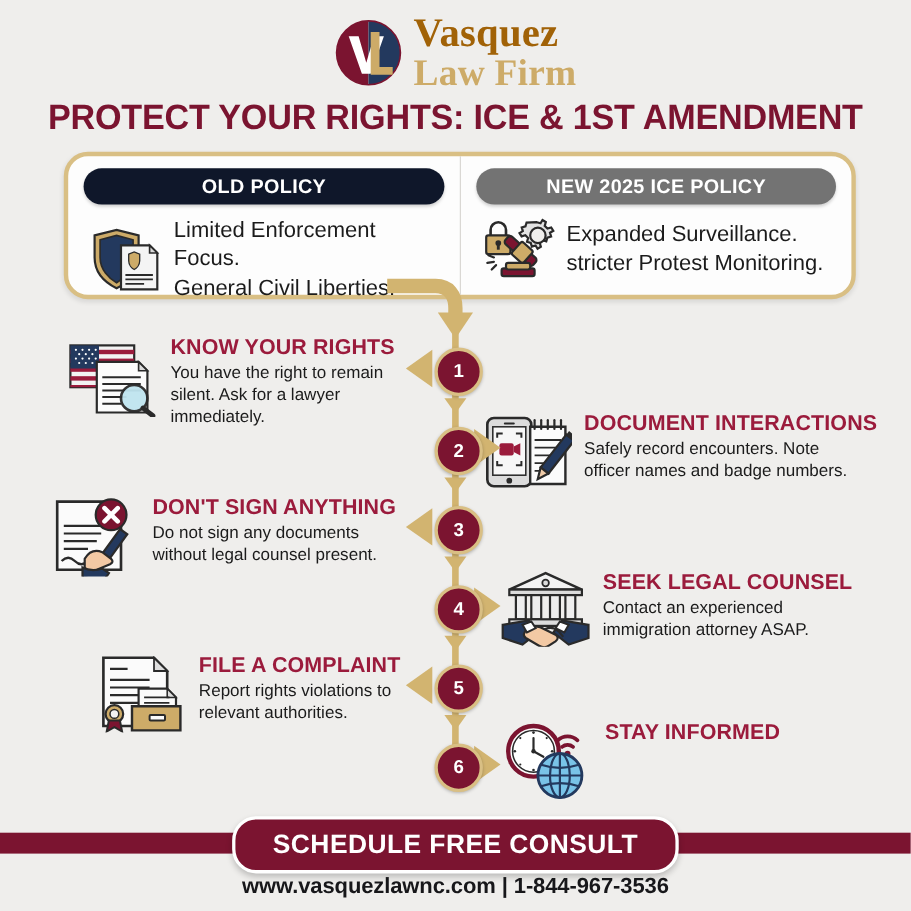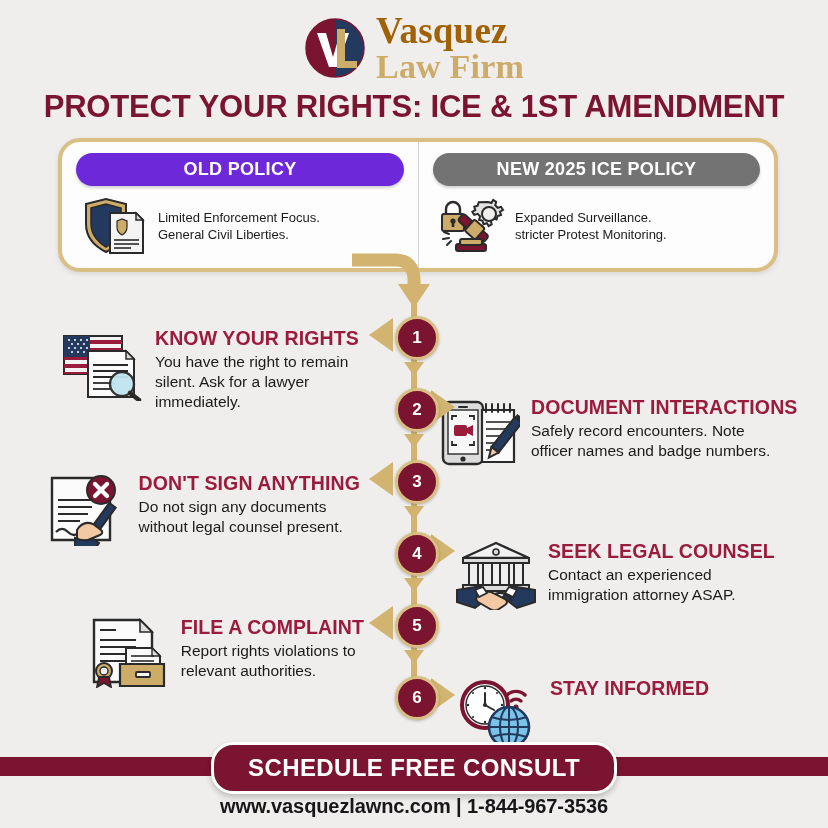--- a/index.html
+++ b/index.html
@@ -45,26 +45,26 @@
     box-shadow:0 2px 5px rgba(0,0,0,.10);
     display:flex;
   }
   .compare-col{flex:1 1 50%;position:relative;padding:11px 14px 0 14px;box-sizing:border-box;}
   .compare-col + .compare-col{border-left:1px solid #d6d4d0;}
   .pill{
     height:33px;border-radius:17px;display:flex;align-items:center;justify-content:center;
     color:#fff;font-size:18px;font-weight:700;letter-spacing:.3px;
     box-shadow:0 2px 3px rgba(0,0,0,.18);
   }
-  .pill.old{background:#6d28d9;}
+  .pill.old{background:#0f172a;}
   .pill.new{background:#737373;}
   .compare-body{display:flex;align-items:center;gap:10px;margin-top:10px;}
   .compare-body .ico{flex:none;width:72px;height:60px;}
   .compare-lines{
-    font-size:13px;line-height:1.32;color:#1b1b1b;font-weight:400;
+    font-size:20px;line-height:1.32;color:#1b1b1b;font-weight:400;
   }
 
   
   .curve-arrow{position:absolute;left:350px;top:252px;width:120px;height:60px;}
 
   
   .spine{
     position:absolute;left:411px;top:300px;width:6px;height:410px;background:#d2b470;
   }
   .badge{
@@ -80,21 +80,21 @@
     border-top:17px solid transparent;border-bottom:17px solid transparent;
   }
   .diamond.left{border-right:24px solid #d2b470;}
   .diamond.right{border-left:24px solid #d2b470;}
   .downarrow{
     position:absolute;width:0;height:0;z-index:3;
     border-left:10px solid transparent;border-right:10px solid transparent;
     border-top:14px solid #d2b470;
   }
 
-  .step{position:absolute;display:flex;align-items:flex-start;gap:11px;margin-top:22px;}
+  .step{position:absolute;display:flex;align-items:flex-start;gap:11px;}
   .step .ico{flex:none;}
   .step-text{padding-top:1px;}
   .step-title{
     font-size:19.5px;font-weight:700;color:#9b1b3c;letter-spacing:.1px;
     line-height:1.1;margin-bottom:3px;white-space:nowrap;
   }
   .step-desc{font-size:15.5px;line-height:1.28;color:#1b1b1b;}
   .step.right-side{text-align:left;}
   .step.left-side{justify-content:flex-end;}
 

